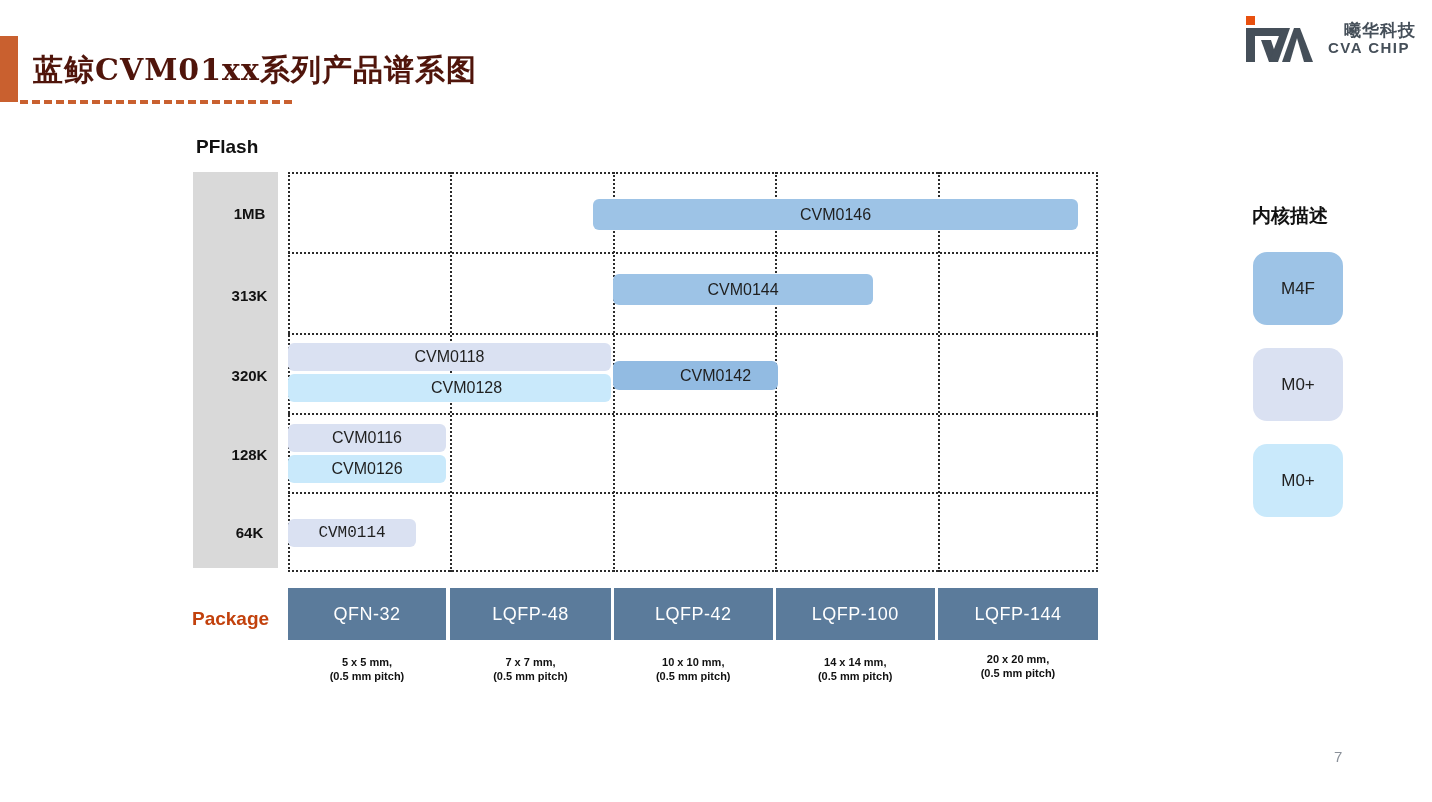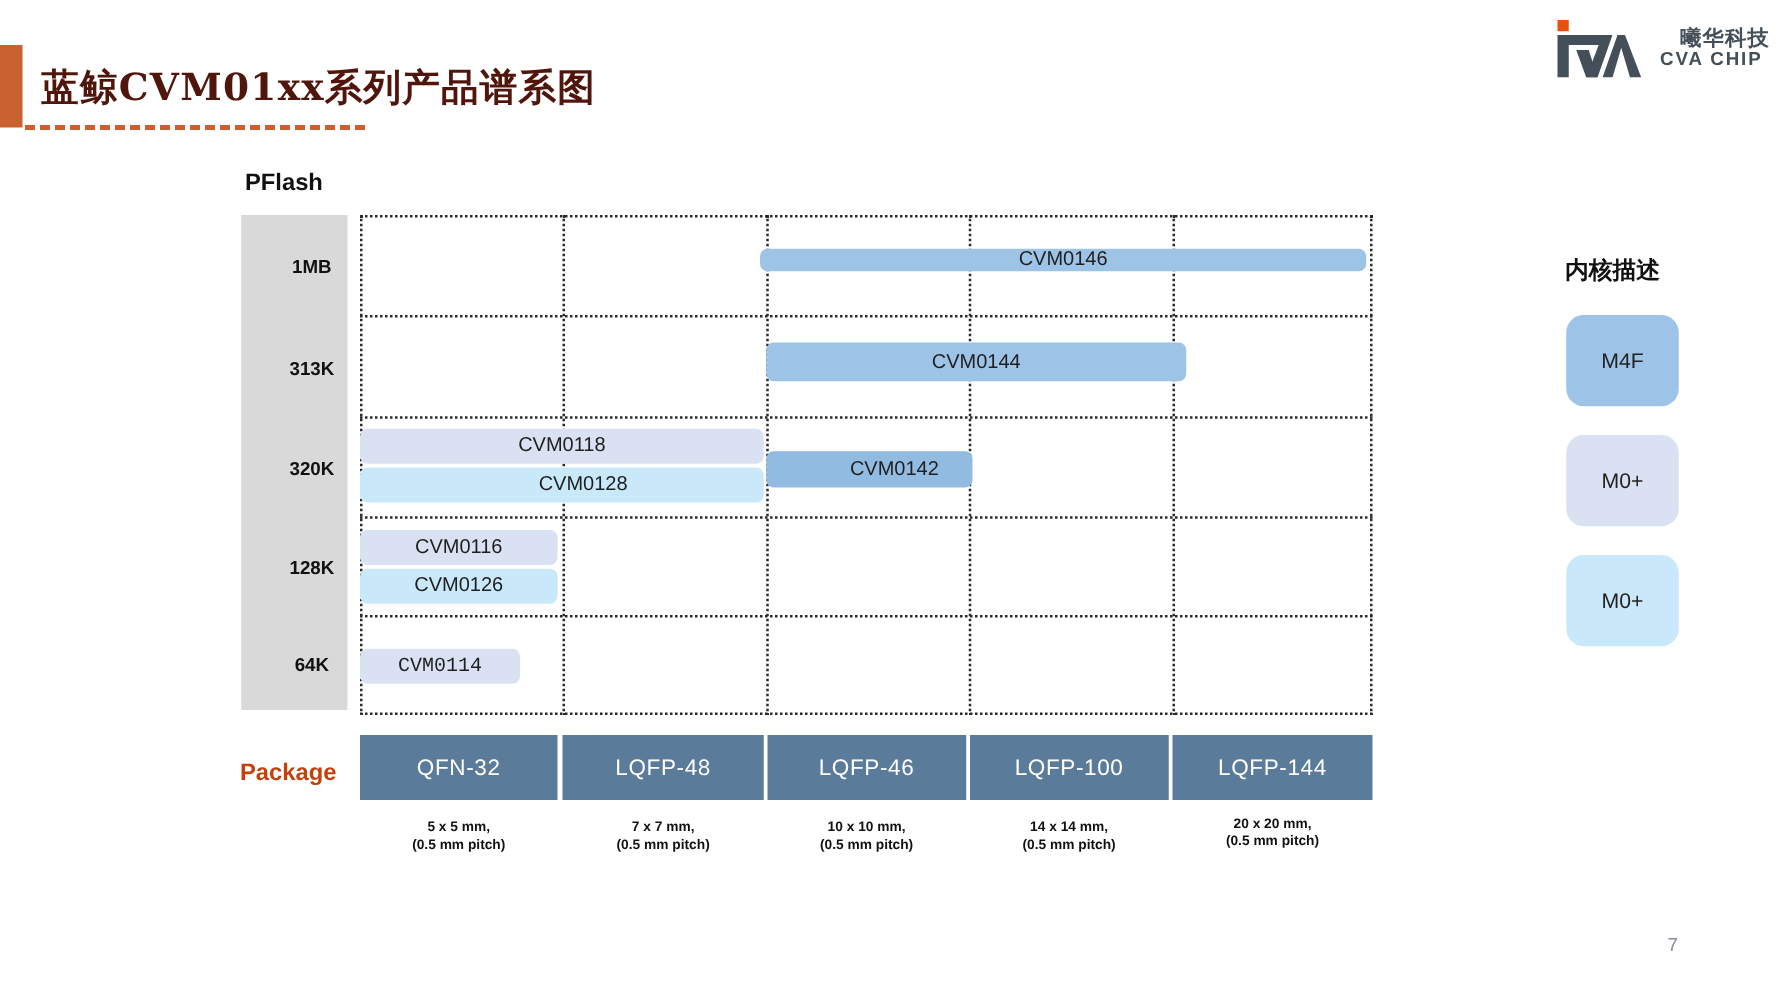--- a/index.html
+++ b/index.html
@@ -40,22 +40,22 @@
 
   
   .bar {
     position: absolute; border-radius: 6px; display: flex; align-items: center; justify-content: center;
     font-size: 16px; color: #1f1f1f;
   }
   .c-m4f  { background: #9DC3E6; }
   .c-m4f2 { background: #92BBE2; padding-left: 40px; }
   .c-lav  { background: #DAE1F2; }
   .c-cyan { background: #C9E9FB; }
-  .bar-cvm0146 { left: 608px; top: 199px; width: 485px; height: 18px; }
-  .bar-cvm0144 { left: 613px; top: 274px; width: 336px; height: 31px; }
+  .bar-cvm0146 { left: 593px; top: 199px; width: 485px; height: 31px; }
+  .bar-cvm0144 { left: 613px; top: 274px; width: 260px; height: 31px; }
   .bar-cvm0118 { left: 288px; top: 343px; width: 323px; height: 28px; }
   .bar-cvm0128 { left: 288px; top: 374px; width: 323px; height: 28px; padding-left: 34px; }
   .bar-cvm0142 { left: 613px; top: 361px; width: 165px; height: 29px; }
   .bar-cvm0116 { left: 288px; top: 424px; width: 158px; height: 28px; }
   .bar-cvm0126 { left: 288px; top: 455px; width: 158px; height: 28px; }
   .bar-cvm0114 { left: 288px; top: 519px; width: 128px; height: 28px; font-family: Liberation Mono, monospace; }
 
   
   .package-title { left: 192px; top: 608px; font-size: 19px; font-weight: bold; color: #c2410c; }
   .pkg {
@@ -141,21 +141,21 @@
 <div class="bar c-lav  bar-cvm0118">CVM0118</div>
 <div class="bar c-cyan bar-cvm0128">CVM0128</div>
 <div class="bar c-m4f2 bar-cvm0142">CVM0142</div>
 <div class="bar c-lav  bar-cvm0116">CVM0116</div>
 <div class="bar c-cyan bar-cvm0126">CVM0126</div>
 <div class="bar c-lav  bar-cvm0114">CVM0114</div>
 
 <div class="abs package-title">Package</div>
 <div class="pkg pkg0">QFN-32</div>
 <div class="pkg pkg1">LQFP-48</div>
-<div class="pkg pkg2">LQFP-46</div>
+<div class="pkg pkg2">LQFP-42</div>
 <div class="pkg pkg3">LQFP-100</div>
 <div class="pkg pkg4">LQFP-144</div>
 
 <div class="pkg-size ps0">
   <div>5 x 5 mm,</div>
   <div>(0.5 mm pitch)</div>
 </div>
 <div class="pkg-size ps1">
   <div>7 x 7 mm,</div>
   <div>(0.5 mm pitch)</div>

